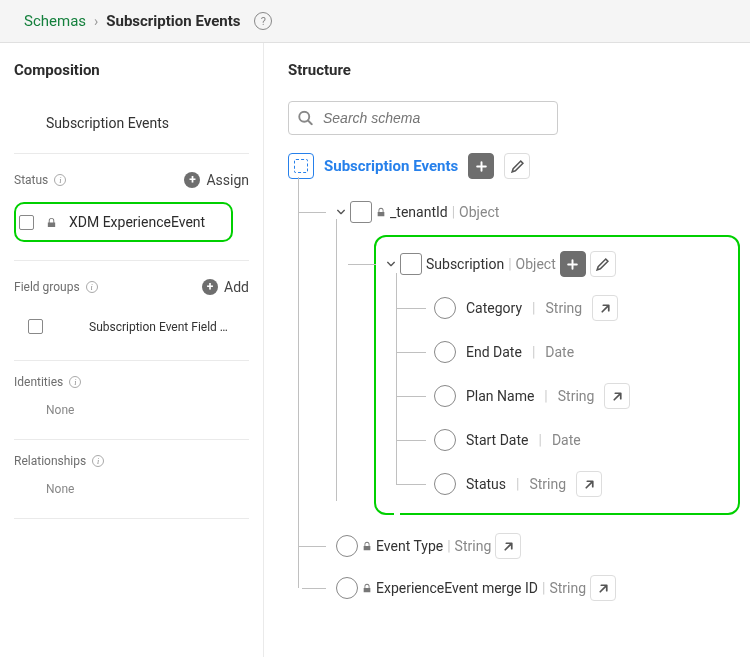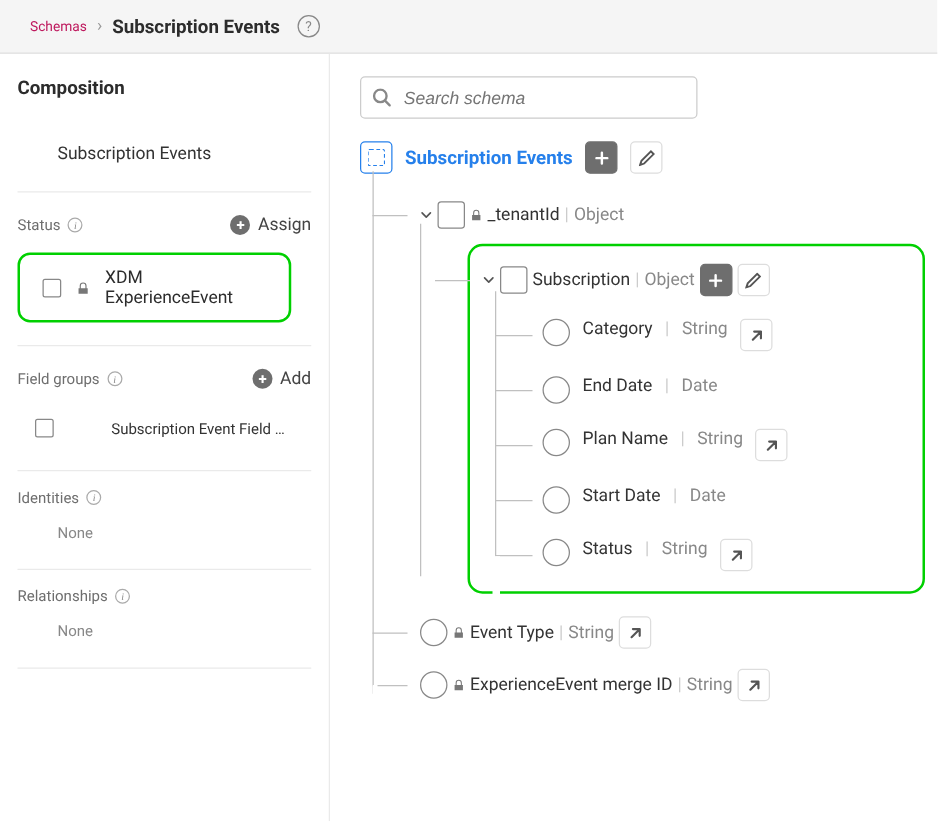--- a/index.html
+++ b/index.html
@@ -1,39 +1,39 @@
 <!DOCTYPE html>
 <html><head>
 <meta charset="utf-8">
 <style>
   * { box-sizing: border-box; margin: 0; padding: 0; }
   body { font-family: -apple-system, BlinkMacSystemFont, "Segoe UI", Roboto, sans-serif; color: #2c2c2c; background: #fff; width: 750px; }
   
   .breadcrumb-bar { background: #f5f5f5; padding: 12px 24px; display: flex; align-items: center; gap: 8px; border-bottom: 1px solid #e0e0e0; }
-  .breadcrumb-link { color: #be185d; font-size: 11px; cursor: pointer; }
+  .breadcrumb-link { color: #15803d; font-size: 15px; cursor: pointer; }
   .breadcrumb-sep { color: #999; font-size: 14px; }
   .breadcrumb-current { font-weight: 700; font-size: 15px; }
   .help-btn { width: 18px; height: 18px; border: 1.5px solid #888; border-radius: 50%; display: flex; align-items: center; justify-content: center; font-size: 11px; color: #888; margin-left: 6px; cursor: pointer; }
   
   .main { display: flex; height: 614px; }
   .left-panel { width: 264px; border-right: 1px solid #eaeaea; padding: 18px 14px 0 14px; overflow-y: auto; }
   .right-panel { flex: 1; padding: 18px 10px 0 24px; overflow-y: auto; }
   
   .panel-title { font-weight: 700; font-size: 15px; margin-bottom: 22px; }
   
   .section-label-row { display: flex; align-items: center; justify-content: space-between; padding: 4px 0; }
   .section-label { font-size: 12px; color: #6e6e6e; display: flex; align-items: center; gap: 6px; }
   .info-dot { width: 12px; height: 12px; border: 1px solid #aaa; border-radius: 50%; display: inline-flex; align-items: center; justify-content: center; font-size: 8px; color: #888; font-style: italic; font-family: serif; }
   .action-btn { display: flex; align-items: center; gap: 6px; font-size: 14px; color: #444; cursor: pointer; }
   .plus-circle { width: 16px; height: 16px; background: #6e6e6e; border-radius: 50%; display: inline-flex; align-items: center; justify-content: center; color: #fff; font-size: 12px; font-weight: bold; line-height: 1; }
   
   .schema-name-row { padding: 14px 0 14px 32px; font-size: 14px; color: #333; }
   .divider { border-top: 1px solid #eaeaea; margin: 8px 0 14px 0; }
   
-  .class-item { border: 2.5px solid #00d000; border-radius: 10px; padding: 10px 18px; display: flex; align-items: center; gap: 12px; margin: 10px 16px 18px 0; }
+  .class-item { border: 2.5px solid #00d000; border-radius: 10px; padding: 10px 3px; display: flex; align-items: center; gap: 12px; margin: 10px 16px 18px 0; }
   .checkbox { width: 15px; height: 15px; border: 1.5px solid #888; border-radius: 2px; background: #fff; flex-shrink: 0; }
   .lock-icon { width: 11px; height: 11px; flex-shrink: 0; }
   .class-name { font-size: 14px; }
   
   .fg-item { padding: 12px 14px; display: flex; align-items: center; gap: 14px; margin: 8px 0 14px 0; }
   .fg-item .checkbox { flex-shrink: 0; }
   .fg-name { font-size: 12px; color: #333; white-space: nowrap; overflow: hidden; text-overflow: ellipsis; margin-left: 32px; }
   
   .none-row { padding: 14px 0 14px 32px; font-size: 12px; color: #888; }
   
@@ -61,21 +61,21 @@
   .node-circle { width: 22px; height: 22px; border: 1.5px solid #888; border-radius: 50%; background: #fff; flex-shrink: 0; }
   .minilock { width: 10px; height: 10px; flex-shrink: 0; }
   .node-label { color: #333; }
   .node-sep { color: #ccc; }
   .node-type { color: #888; }
   
   .highlight-box { border: 2.5px solid #00d000; border-radius: 12px; padding: 8px 10px 6px 10px; margin: 4px 0 10px -6px; }
   
   .sub-branch { position: relative; padding-left: 48px; margin-top: 2px; }
   .sub-branch::before { content: ""; position: absolute; left: 10px; top: -12px; bottom: 22px; width: 1px; background: #c0c0c0; }
-  .sub-node { position: relative; display: flex; align-items: flex-start; gap: 10px; padding: 10px 0; }
+  .sub-node { position: relative; display: flex; align-items: center; gap: 10px; padding: 10px 0; }
   .sub-node::before { content: ""; position: absolute; left: -38px; top: 50%; width: 30px; height: 1px; background: #c0c0c0; }
   .sub-node.last::after { content: ""; position: absolute; left: -40px; top: 52%; bottom: -30px; width: 6px; background: #fff; }
 </style>
 </head>
 <body>
 
 <svg width="0" height="0" style="position:absolute">
   <defs>
     <g id="lock">
         <path d="M3 6V4a3 3 0 016 0v2h1v5H2V6h1zm1 0h4V4a2 2 0 00-4 0v2z" fill="#777"></path>
@@ -158,20 +158,21 @@
 
     <div class="section-label">
       <span>Relationships</span>
       <span class="info-dot">i</span>
     </div>
     <div class="none-row">None</div>
     <div class="divider"></div>
   </div>
 
   <div class="right-panel">
+    <div class="panel-title">Structure</div>
 
     <div class="search-box">
       <svg class="search-icon" viewBox="0 0 12 12">
           <use href="#search"></use>
         </svg>
       <input type="text" placeholder="Search schema" style="">
     </div>
 
     <div class="tree">
       <div class="tree-root-row">

